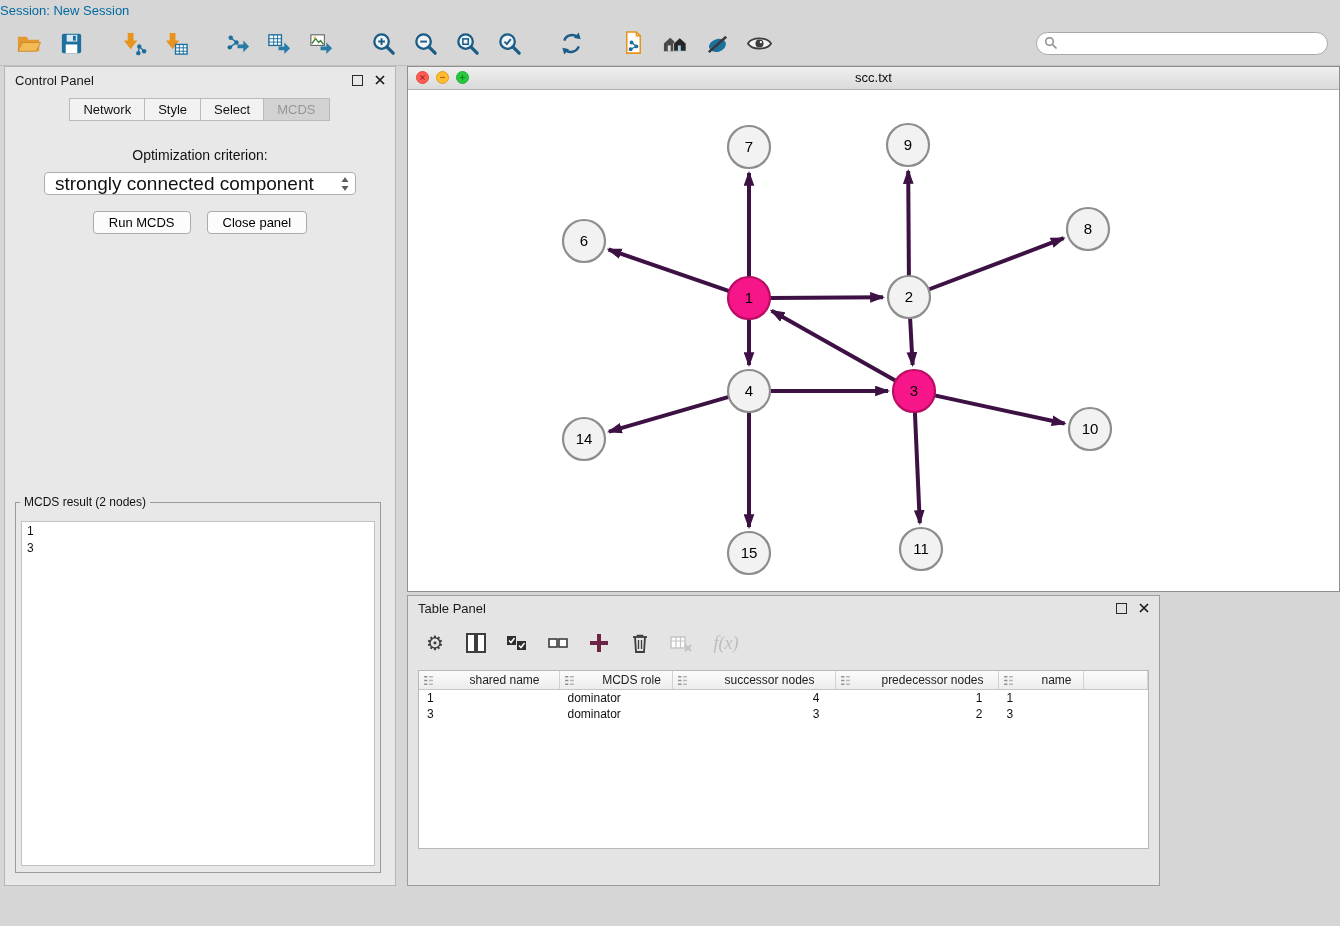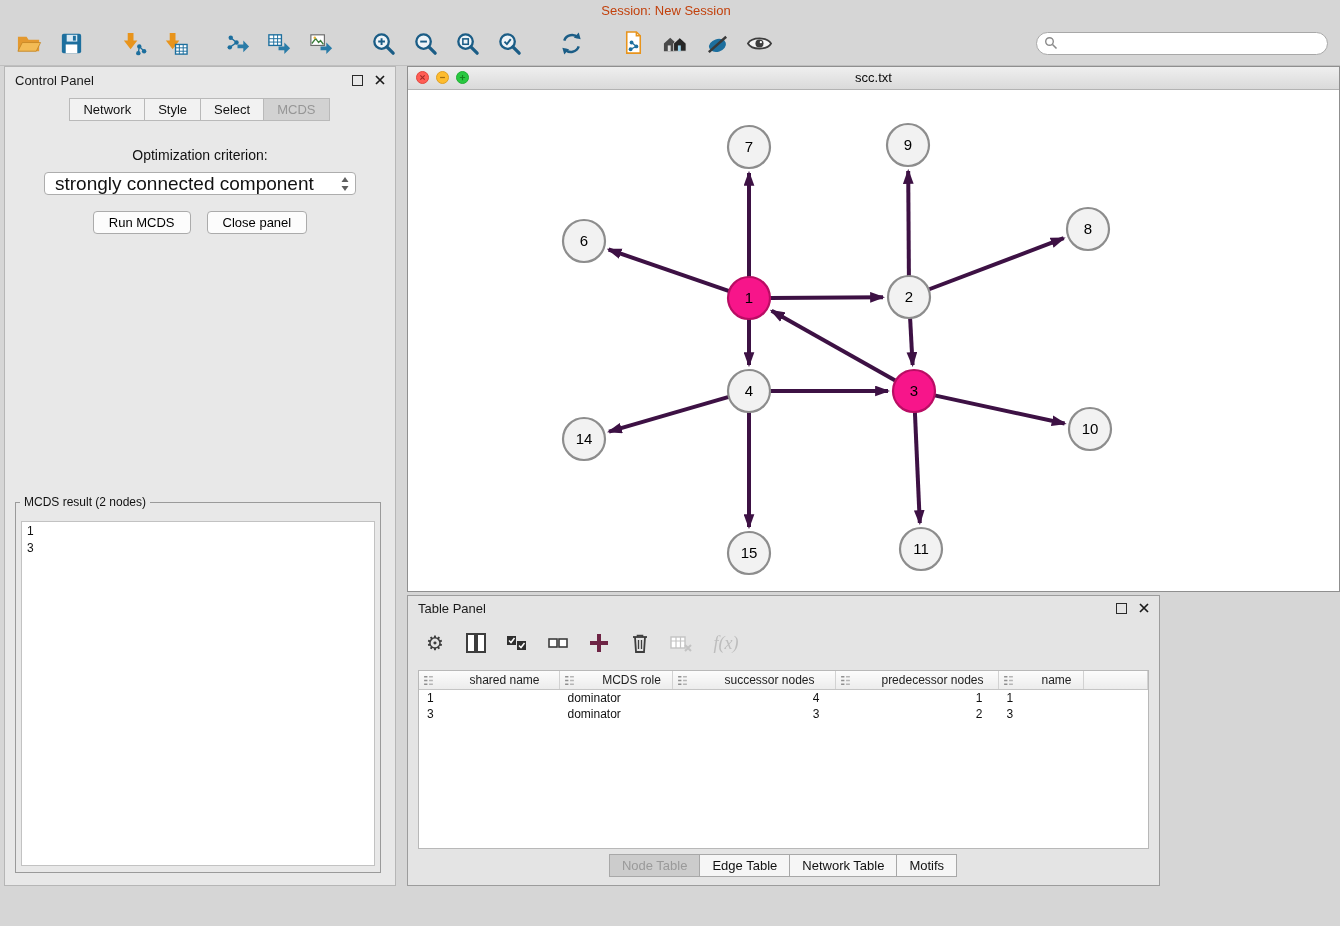--- a/index.html
+++ b/index.html
@@ -1,18 +1,18 @@
 <!DOCTYPE html>
 <html><head>
 <meta charset="utf-8">
 <style>
   html,body{margin:0;padding:0;}
   .app{position:relative;width:1340px;height:926px;background:#d6d6d6;font-family:"Liberation Sans",sans-serif;overflow:hidden;-webkit-font-smoothing:antialiased;}
   
-  .titlebar{position:absolute;top:0;left:0;right:8px;height:22px;text-align:center;line-height:22px;font-size:13px;color:#c2410c;}
+  .titlebar{position:absolute;top:0;left:0;right:8px;height:22px;text-align:left;line-height:22px;font-size:13px;color:#0369a1;}
   
   .toolbar{position:absolute;top:22px;left:0;right:0;height:44px;display:flex;align-items:center;padding:0 12px;box-sizing:border-box;border-bottom:1px solid #bfbfbf;}
   .grp{display:flex;gap:8px;margin-right:28px;}
   .tbtn{width:34px;height:34px;display:flex;align-items:center;justify-content:center;background:none;border:none;padding:0;cursor:default;}
   .ico{width:27px;height:27px;display:block;}
   .search-wrap{margin-left:auto;position:relative;width:292px;height:23px;}
   .search-input{width:100%;height:100%;border-radius:12px;border:1px solid #a8a8a8;background:#fff;padding:0 8px 0 26px;box-sizing:border-box;font-size:13px;font-family:"Liberation Sans",sans-serif;outline:none;}
   .search-mag{position:absolute;left:8px;top:4px;width:14px;height:14px;}
   
   .panel-header{height:26px;display:flex;align-items:center;padding:0 10px;font-size:13px;color:#1a1a1a;}
@@ -469,22 +469,16 @@
               <td style="text-align: left;">3</td>
               <td style="text-align: left;">dominator</td>
               <td style="text-align: right;">3</td>
               <td style="text-align: right;">2</td>
               <td style="text-align: left;">3</td>
               <td></td>
             </tr>
           </tbody>
       </table>
     </div>
-    <div class="table-tabs">
-      <div class="t-tab active">Node Table</div>
-      <div class="t-tab">Edge Table</div>
-      <div class="t-tab">Network Table</div>
-      <div class="t-tab">Motifs</div>
-    </div>
   </div>
 
 
 </div>
 
 </body></html>

